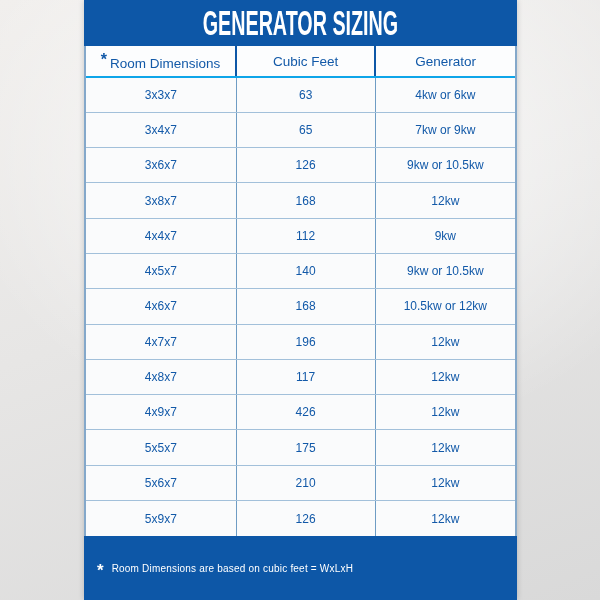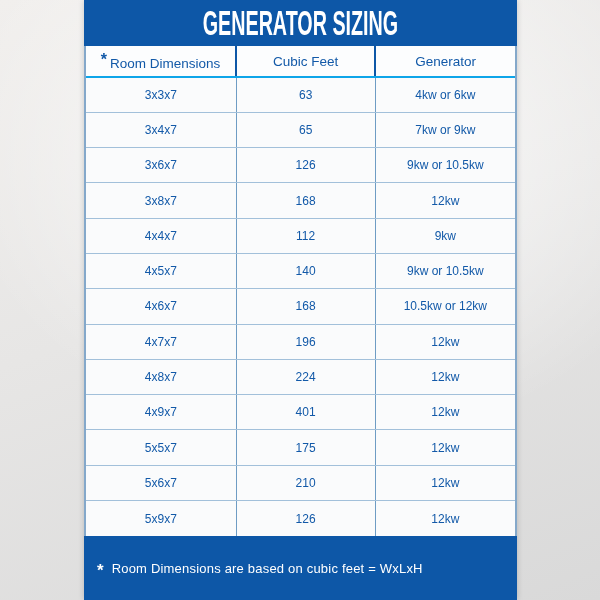--- a/index.html
+++ b/index.html
@@ -97,21 +97,21 @@
   }
   .foot-asterisk {
     font-size: 17px;
     font-weight: 700;
     margin-right: 8px;
     line-height: 1;
     position: relative;
     top: 2px;
   }
   .foot-text {
-    font-size: 13px;
+    font-size: 10px;
     letter-spacing: 0.2px;
     text-align: center;
   }
 </style>
 </head>
 <body>
 
 <div class="stage">
   <div class="panel">
 
@@ -169,26 +169,26 @@
               <td>168</td>
               <td>10.5kw or 12kw</td>
             </tr>
             <tr>
               <td>4x7x7</td>
               <td>196</td>
               <td>12kw</td>
             </tr>
             <tr>
               <td>4x8x7</td>
-              <td>224</td>
+              <td>117</td>
               <td>12kw</td>
             </tr>
             <tr>
               <td>4x9x7</td>
-              <td>401</td>
+              <td>426</td>
               <td>12kw</td>
             </tr>
             <tr>
               <td>5x5x7</td>
               <td>175</td>
               <td>12kw</td>
             </tr>
             <tr>
               <td>5x6x7</td>
               <td>210</td>

